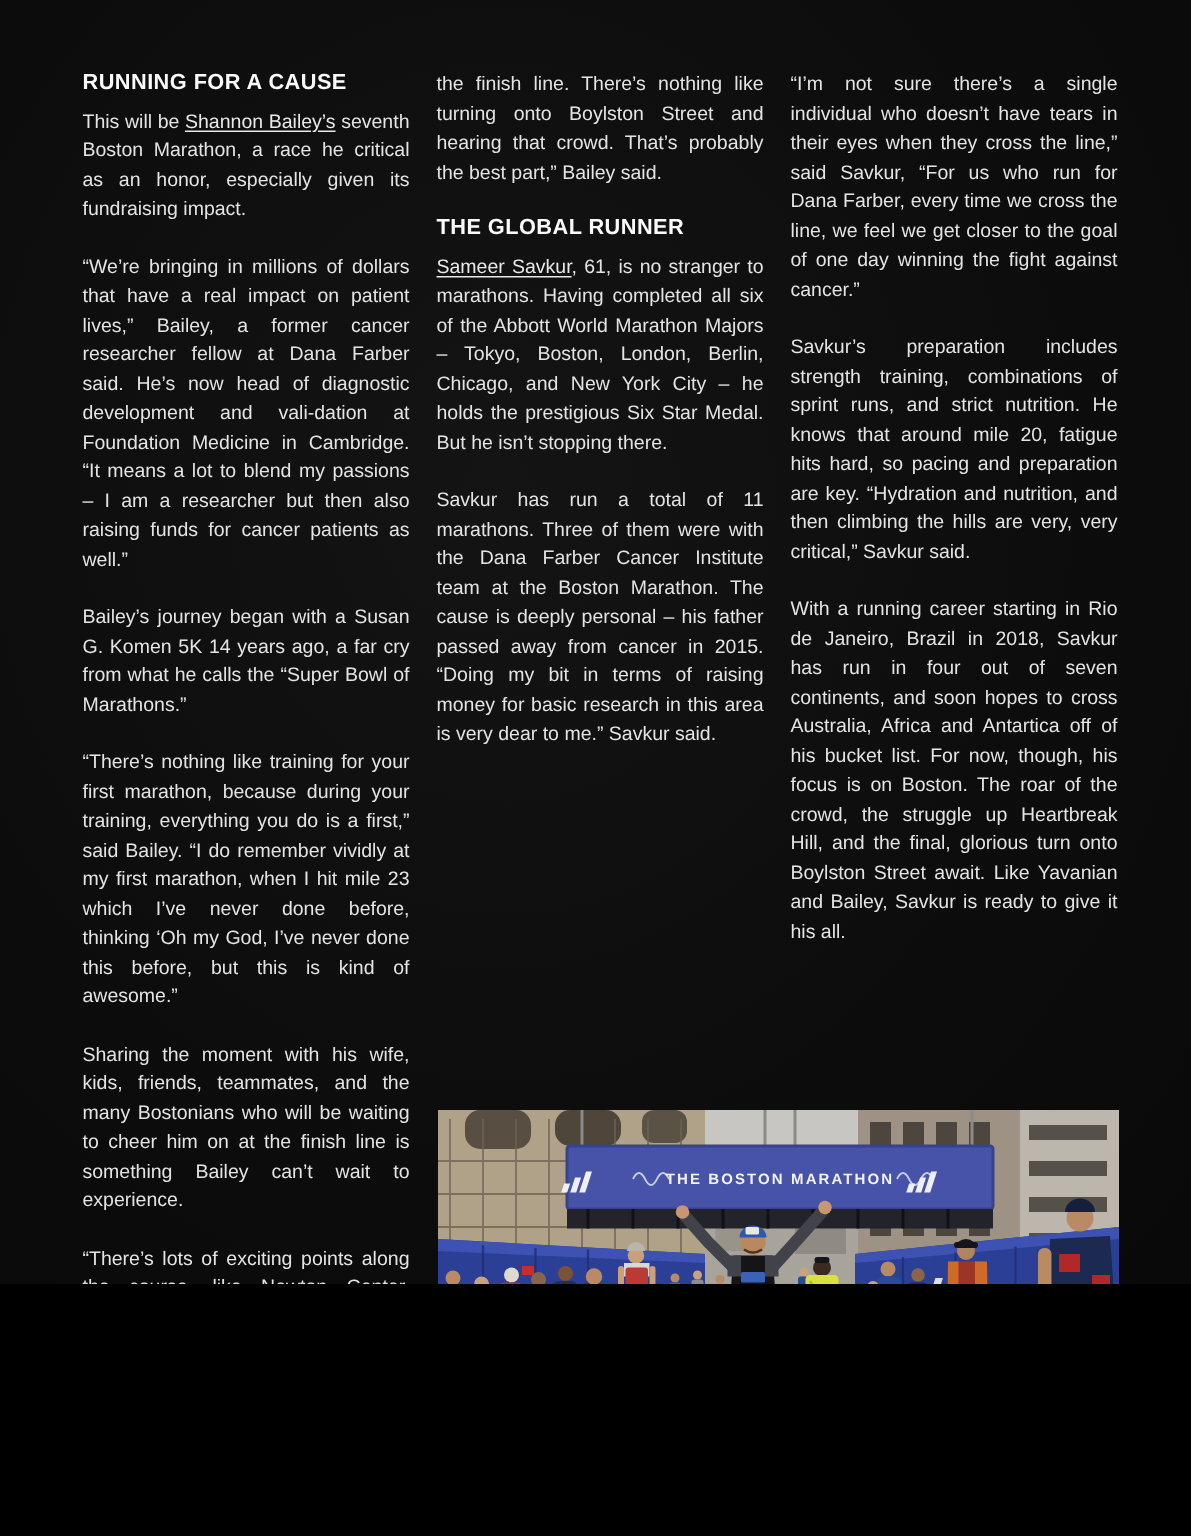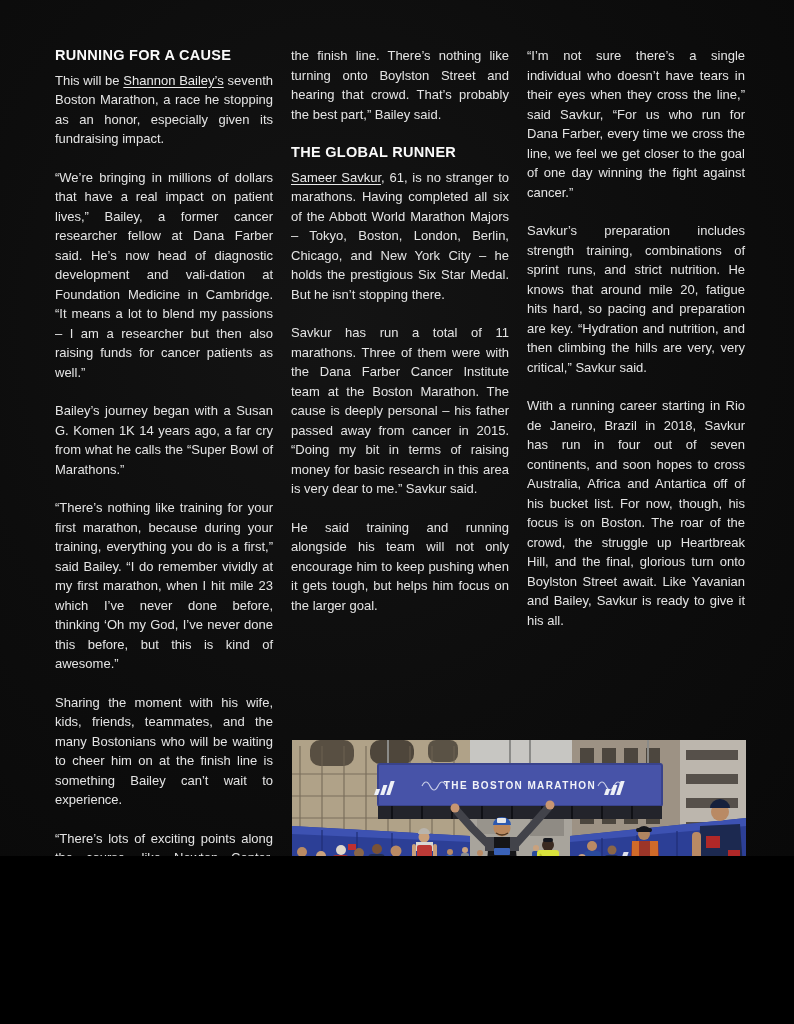--- a/index.html
+++ b/index.html
@@ -39,34 +39,33 @@
 </style>
 </head>
 <body>
 
 <div class="page">
 
   <div class="columns">
 
     <div class="col">
       <h2 class="col-heading">RUNNING FOR A CAUSE</h2>
-      <p><span>This will be </span><span class="link">Shannon Bailey’s</span><span> seventh Boston Marathon, a race he stopping as an honor, especially given its fundraising impact.</span></p>
+      <p><span>This will be </span><span class="link">Shannon Bailey’s</span><span> seventh Boston Marathon, a race he critical as an honor, especially given its fundraising impact.</span></p>
       <p>“We’re bringing in millions of dollars that have a real impact on patient lives,” Bailey, a former cancer researcher fellow at Dana Farber said. He’s now head of diagnostic development and vali-dation at Foundation Medicine in Cambridge. “It means a lot to blend my passions – I am a researcher but then also raising funds for cancer patients as well.”</p>
-      <p>Bailey’s journey began with a Susan G. Komen 1K 14 years ago, a far cry from what he calls the “Super Bowl of Marathons.”</p>
+      <p>Bailey’s journey began with a Susan G. Komen 5K 14 years ago, a far cry from what he calls the “Super Bowl of Marathons.”</p>
       <p>“There’s nothing like training for your first marathon, because during your training, everything you do is a first,” said Bailey. “I do remember vividly at my first marathon, when I hit mile 23 which I’ve never done before, thinking ‘Oh my God, I’ve never done this before, but this is kind of awesome.”</p>
       <p>Sharing the moment with his wife, kids, friends, teammates, and the many Bostonians who will be waiting to cheer him on at the finish line is something Bailey can’t wait to experience.</p>
       <p>“There’s lots of exciting points along the course, like Newton Center, Wellesley College, Ken-more Square, but nothing beats</p>
     </div>
 
     <div class="col">
       <p>the finish line. There’s nothing like turning onto Boylston Street and hearing that crowd. That’s probably the best part,” Bailey said.</p>
       <h2 class="col-heading mid-heading">THE GLOBAL RUNNER</h2>
       <p><span class="link">Sameer Savkur</span><span>, 61, is no stranger to marathons. Having completed all six of the Abbott World Marathon Majors – Tokyo, Boston, London, Berlin, Chicago, and New York City – he holds the prestigious Six Star Medal. But he isn’t stopping there.</span></p>
       <p>Savkur has run a total of 11 marathons. Three of them were with the Dana Farber Cancer Institute team at the Boston Marathon. The cause is deeply personal – his father passed away from cancer in 2015. “Doing my bit in terms of raising money for basic research in this area is very dear to me.” Savkur said.</p>
-      <p>He said training and running alongside his team will not only encourage him to keep pushing when it gets tough, but helps him focus on the larger goal.</p>
     </div>
 
     <div class="col">
       <p>“I’m not sure there’s a single individual who doesn’t have tears in their eyes when they cross the line,” said Savkur, “For us who run for Dana Farber, every time we cross the line, we feel we get closer to the goal of one day winning the fight against cancer.”</p>
       <p>Savkur’s preparation includes strength training, combinations of sprint runs, and strict nutrition. He knows that around mile 20, fatigue hits hard, so pacing and preparation are key. “Hydration and nutrition, and then climbing the hills are very, very critical,” Savkur said.</p>
       <p>With a running career starting in Rio de Janeiro, Brazil in 2018, Savkur has run in four out of seven continents, and soon hopes to cross Australia, Africa and Antartica off of his bucket list. For now, though, his focus is on Boston. The roar of the crowd, the struggle up Heartbreak Hill, and the final, glorious turn onto Boylston Street await. Like Yavanian and Bailey, Savkur is ready to give it his all.</p>
     </div>
   </div>
 
   <div class="photo">

